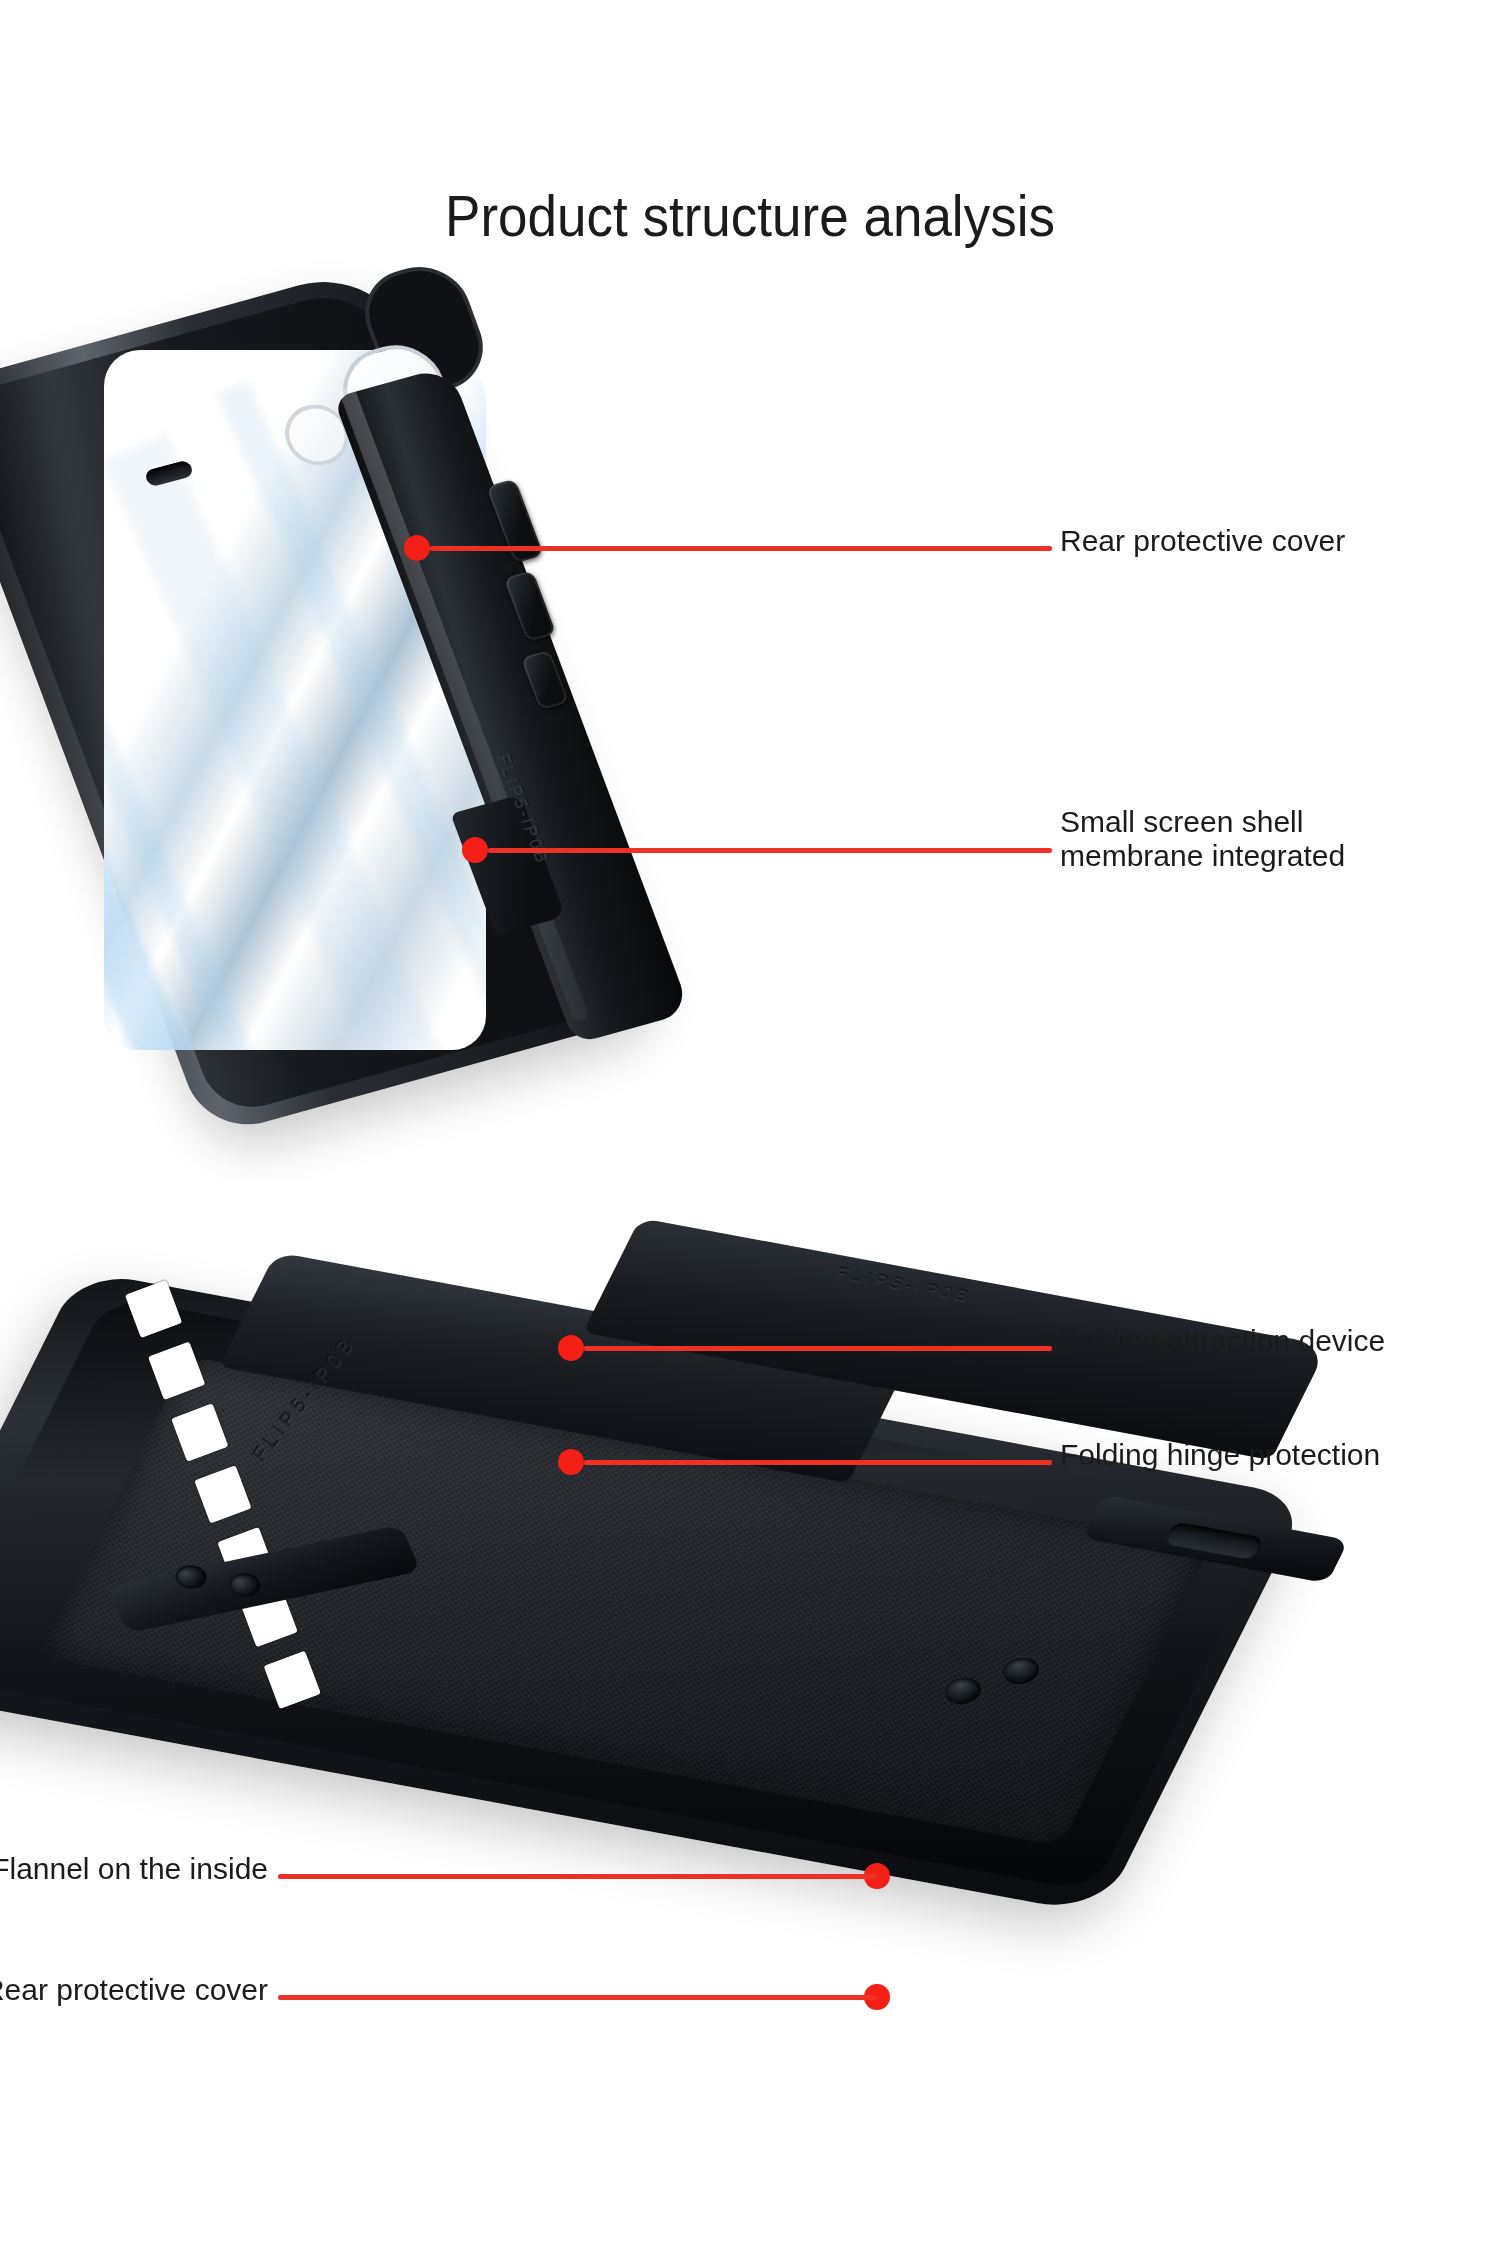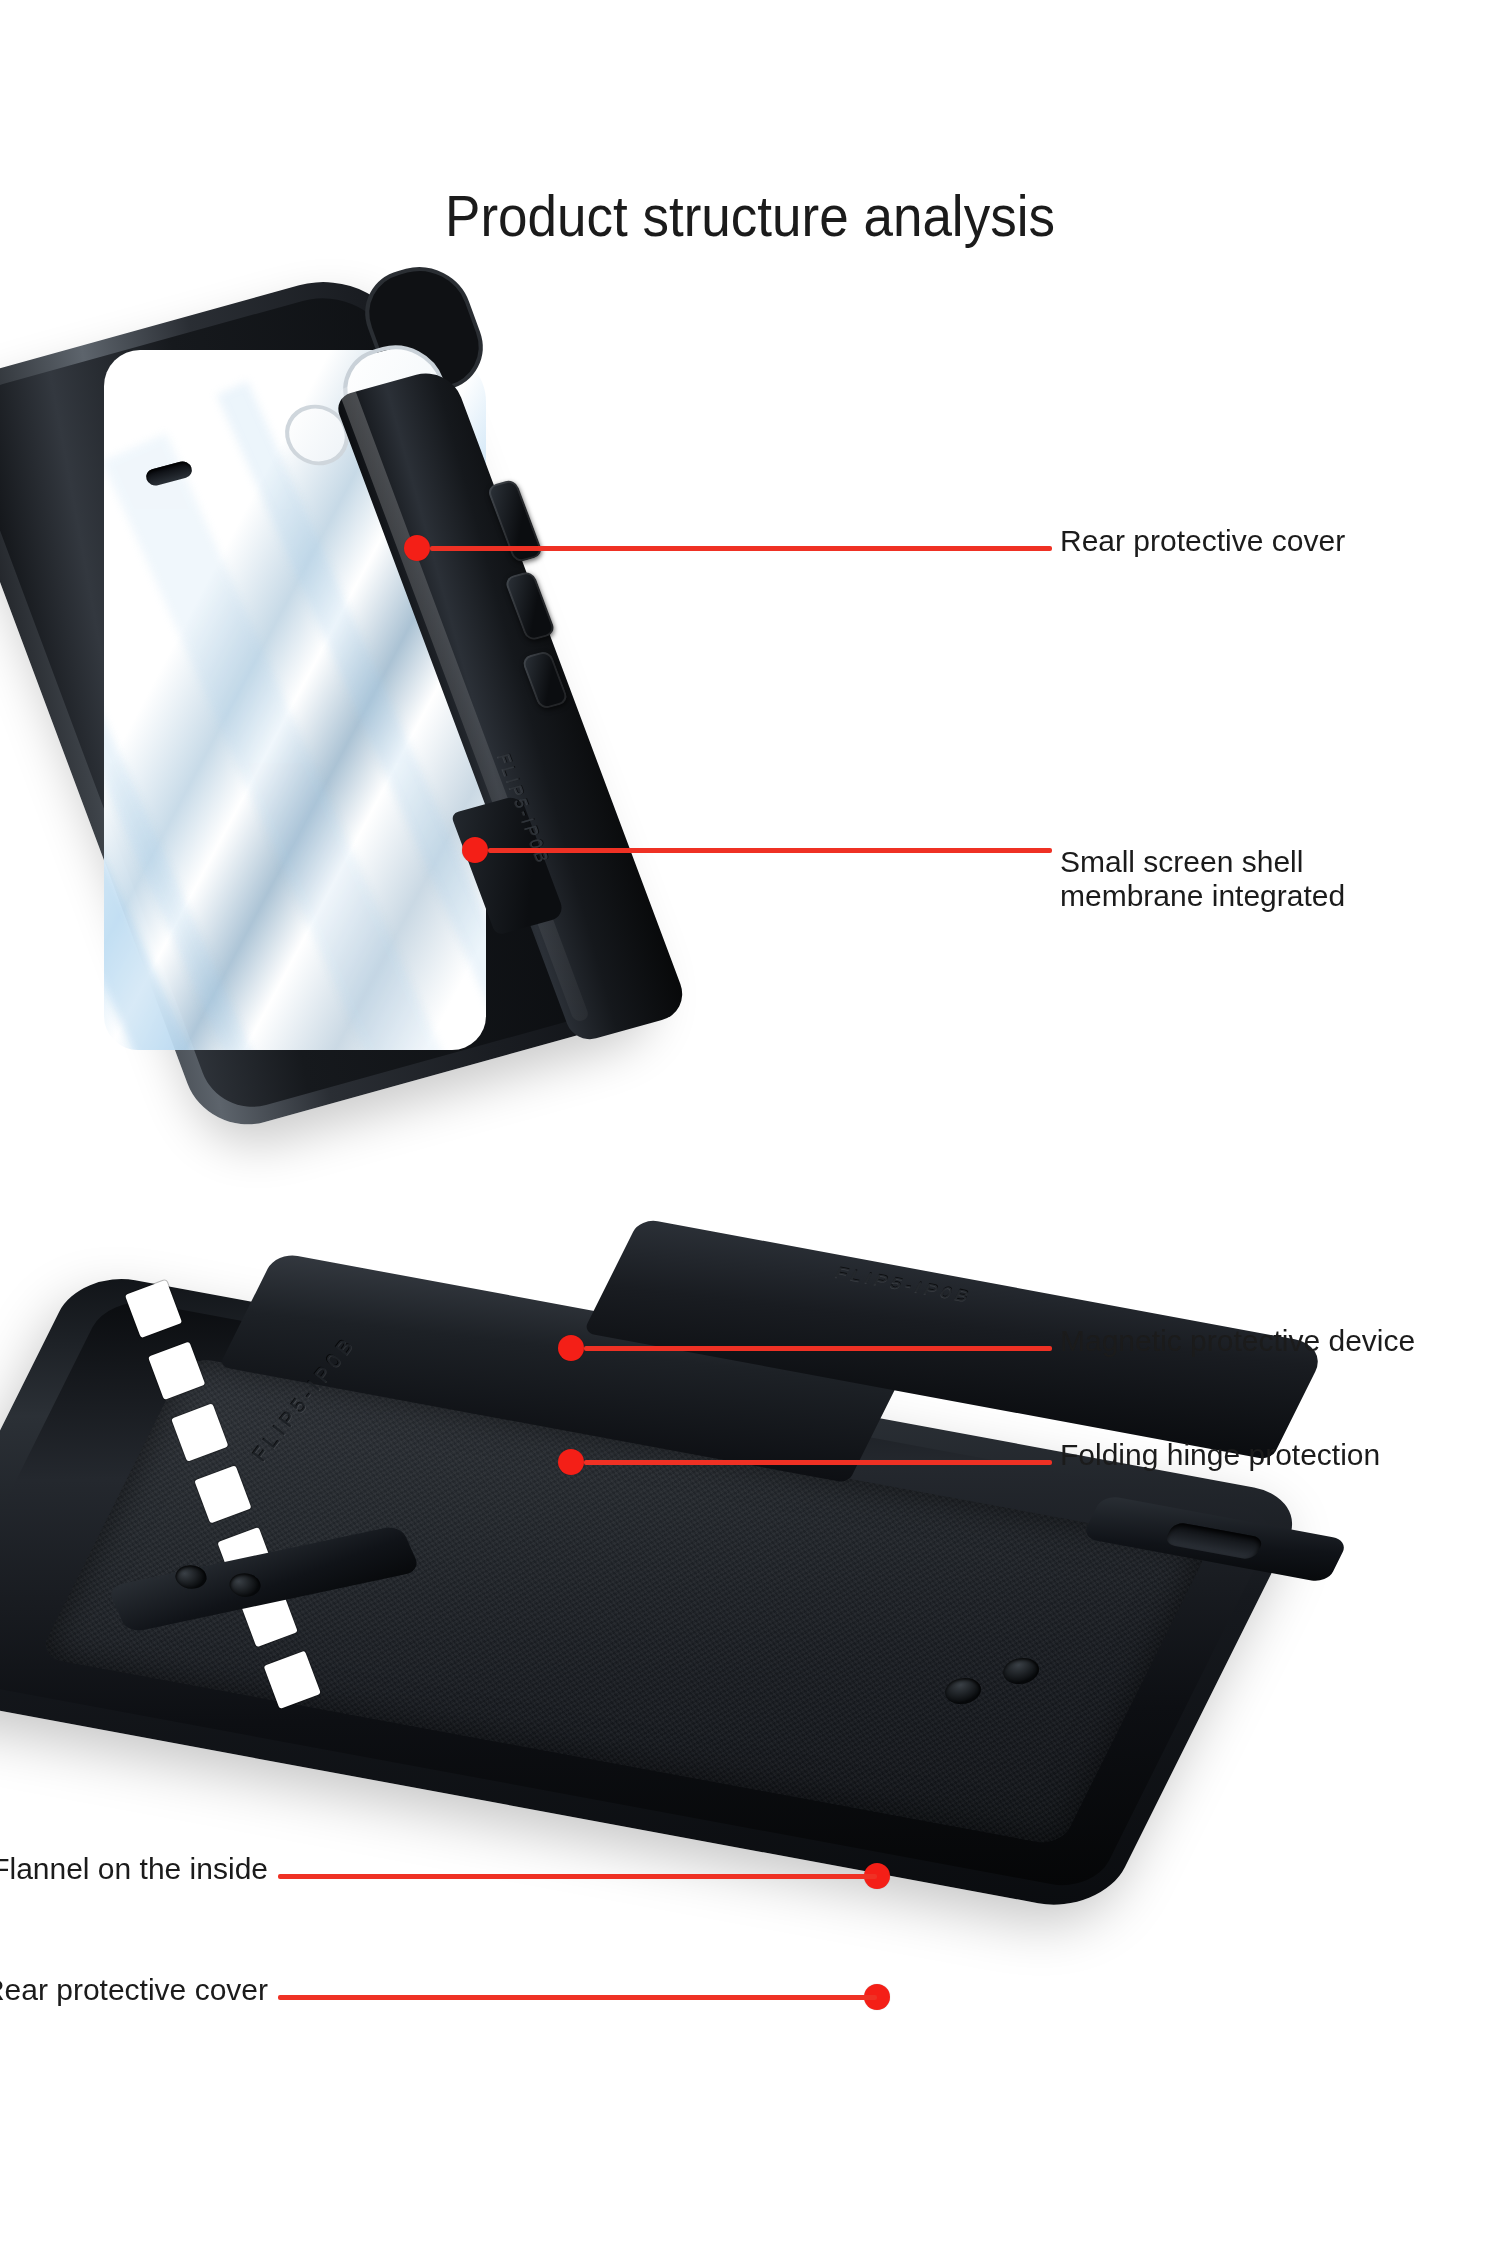--- a/index.html
+++ b/index.html
@@ -268,25 +268,25 @@
     <div class="hole" style="left:96px;top:292px;width:30px;height:30px;transform:rotate(-12deg) skewX(12deg) scaleY(.8);"></div>
     <div class="hole" style="left:150px;top:300px;width:30px;height:30px;transform:rotate(-12deg) skewX(12deg) scaleY(.8);"></div>
   </div>
 
   <div id="callout-layer">
       <div class="dot" style="left: 404px; top: 535px;"></div>
       <div class="lead" style="left: 430px; width: 622px; top: 546px;"></div>
       <div class="callout right" style="left: 1060px; top: 524px;">Rear protective cover</div>
       <div class="dot" style="left: 462px; top: 837px;"></div>
       <div class="lead" style="left: 488px; width: 564px; top: 848px;"></div>
-      <div class="callout right" style="left: 1060px; top: 805px; margin-top: 40px;">Small screen shell
+      <div class="callout right" style="left: 1060px; top: 805px;">Small screen shell
 membrane integrated</div>
       <div class="dot" style="left: 558px; top: 1335px;"></div>
       <div class="lead" style="left: 584px; width: 468px; top: 1346px;"></div>
-      <div class="callout right" style="left: 1060px; top: 1324px;">Magnetic protective device</div>
+      <div class="callout right" style="left: 1060px; top: 1324px;">Folding attraction device</div>
       <div class="dot" style="left: 558px; top: 1449px;"></div>
       <div class="lead" style="left: 584px; width: 468px; top: 1460px;"></div>
       <div class="callout right" style="left: 1060px; top: 1438px;">Folding hinge protection</div>
       <div class="dot" style="left: 864px; top: 1863px;"></div>
       <div class="lead" style="left: 278px; width: 599px; top: 1874px;"></div>
       <div class="callout left" style="right: 1232px; top: 1852px;">Flannel on the inside</div>
       <div class="dot" style="left: 864px; top: 1984px;"></div>
       <div class="lead" style="left: 278px; width: 599px; top: 1995px;"></div>
       <div class="callout left" style="right: 1232px; top: 1973px;">Rear protective cover</div>
     </div>

